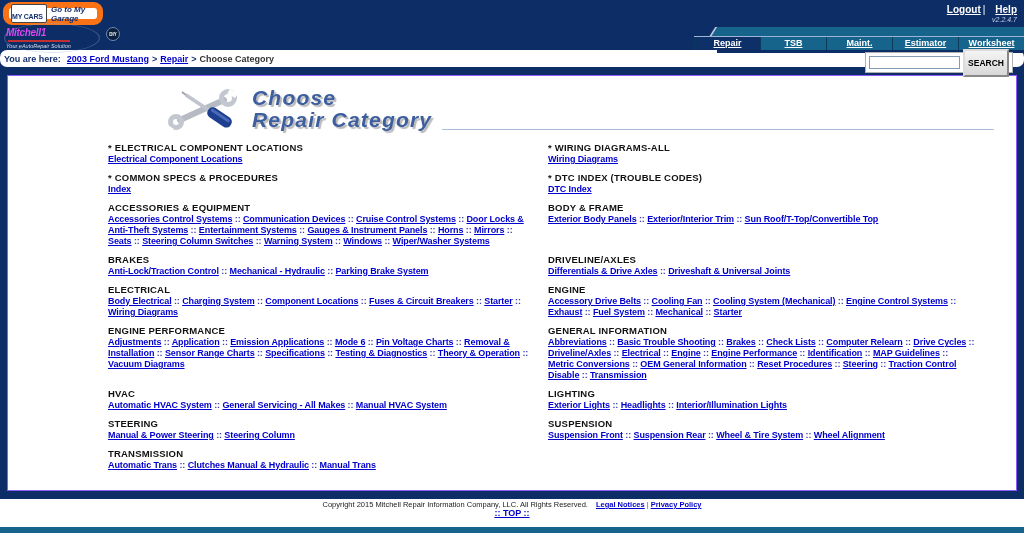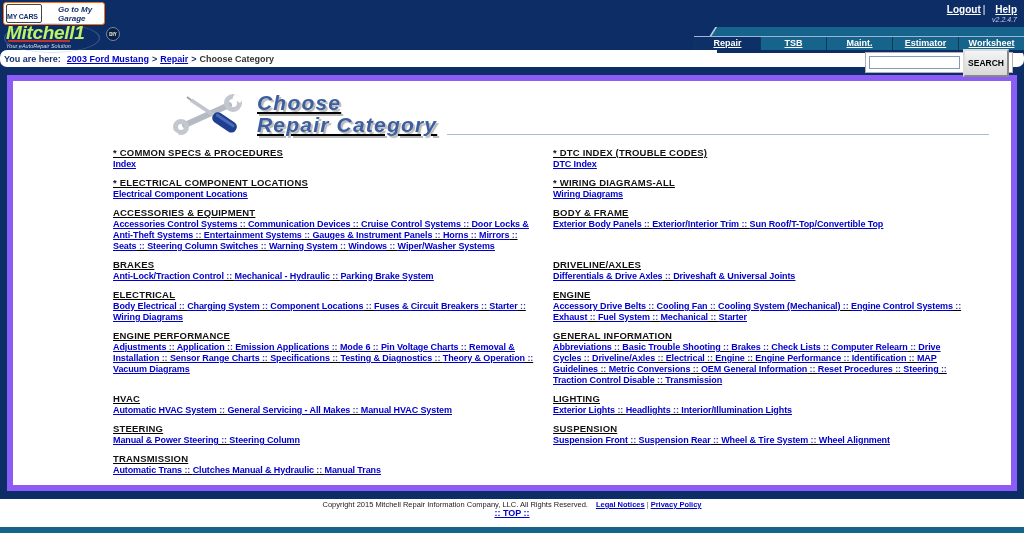--- a/index.html
+++ b/index.html
@@ -8,38 +8,38 @@
     width:1024px; height:533px; overflow:hidden; position:relative;
     background:#0d2d66;
     font-family:"Liberation Sans", sans-serif;
   }
   a { cursor:pointer; }
 
   
   .topbar { height:27px; position:relative; background:#0d2d66; }
   .garage-btn {
     position:absolute; left:3px; top:2px; height:23px;
-    background:#fff; border:1px solid #f97316; border-radius:3px;
-    display:flex; align-items:center; gap:16px; padding:1px 4px 1px 2px;
+    background:#fff; border:6px solid #f97316; border-radius:9px;
+    display:flex; align-items:center; gap:4px; padding:1px 4px 1px 2px;
     text-decoration:none;
   }
   .plate { width:36px; height:19px; border:1px solid #444; border-radius:2px; background:#fff; overflow:hidden; }
   .plate-top { height:5px; background:#2d54a4; }
   .plate-text { font-size:7px; font-weight:bold; color:#16306e; text-align:center; line-height:12px; letter-spacing:-0.2px; }
   .garage-label { font-size:8px; font-style:italic; font-weight:bold; color:#16306e; width:42px; line-height:9px; }
   .top-links { position:absolute; right:7px; top:4px; text-align:right; font-size:10px; font-weight:bold; color:#fff; }
   .top-links a { color:#fff; text-decoration:underline;padding-left:8px; }
   .top-links .pipe { font-weight:normal; margin:0 2px; }
   .version { font-size:7px; font-style:italic; font-weight:normal; color:#c9d4ea; margin-top:1px; }
 
   
   .header-band { height:23px; position:relative; background:#0d2d66; }
   .logo { position:absolute; left:6px; top:-1px; width:110px; height:24px; }
   .logo-ellipse { position:absolute; left:-2px; top:-3px; width:96px; height:30px; border:1px solid rgba(150,170,210,0.35); border-radius:50%; }
-  .logo-text { font-size:19px; font-weight:bold; font-style:italic; color:#bef264; line-height:14px; letter-spacing:-0.3px; position:relative; }
+  .logo-text { font-size:10px; font-weight:bold; font-style:italic; color:#d946ef; line-height:14px; letter-spacing:-0.3px; position:relative; }
   .logo-underline { width:62px; height:2px; background:#c03030; margin:0 0 1px 2px; }
   .logo-tagline { font-size:5.5px; font-style:italic; color:#d8dce8; }
   .logo-badge { position:absolute; right:-4px; top:1px; width:14px; height:14px; border-radius:50%; background:#0a1f3c; border:1px solid #7189b0; color:#fff; font-size:4.5px; font-weight:bold; text-align:center; line-height:13px; }
   .tab-area { position:absolute; right:0; top:0; width:334px; height:23px; background:#16648c; }
   .tab-area::before { content:""; position:absolute; left:-8px; top:0; width:26px; height:23px; background:#0d2d66; transform:skewX(-32deg); border-right:2px solid #bcc9e0; }
   .tab-row { position:absolute; right:0; bottom:0; height:14px; display:flex; border-top:1px solid #9db4d6; }
   .tab { width:66px; text-align:center; font-size:9px; font-weight:bold; color:#fff; text-decoration:underline; line-height:13px; border-left:1px solid #0c3a58; }
   .tab.active { background:#0d3069; }
   .tab-bar-underline { position:absolute; right:0; top:50px; width:307px; height:3px; background:#0d2d66; z-index:2; }
 
@@ -51,21 +51,21 @@
   .bc-current { color:#333; font-weight:bold; }
 
   
   .search-panel { position:absolute; top:52px; right:11px; width:148px; height:21px; z-index:5;
     background:#fff; border:1px solid #b0b0b0; display:flex; align-items:center; gap:3px; padding:0 3px; }
   .search-input { flex:1; height:13px; border:1px solid #7f9db9; font-size:9px; padding:0 2px; min-width:0; }
   .search-button { width:46px; height:28px; background:linear-gradient(#f4f4f4,#d8d8d8); border:2px outset #dcdcdc; font-size:8.5px; font-weight:bold; color:#000; padding:0; font-family:"Liberation Sans", sans-serif; }
 
   
   .navy-gap { height:8px; background:#0d2d66; }
-  .content { margin:0 7px; height:416px; background:#fff; border:6px solid #8b5cf6; overflow:hidden; position:relative;text-decoration:underline; }
+  .content { margin:0 7px; height:416px; background:#fff; border:1px solid #8b5cf6; overflow:hidden; position:relative; }
   .title-block { display:flex; align-items:flex-start; padding:11px 22px 0 156px; height:58px; }
   .tools-icon { flex:0 0 auto; margin-right:10px; }
   .title-text { font-size:21px; line-height:22px; font-weight:bold; font-style:italic; color:#3d5f9f; letter-spacing:1.2px; text-shadow:2px 2px 1px #b9b9b9; white-space:nowrap; }
   .title-rule { flex:1; border-bottom:1px solid #a9bcd9; margin:42px 0 0 10px; }
 
   .cat-table { border-collapse:collapse; table-layout:fixed; width:100%; margin-top:8px; }
   .cat-cell { vertical-align:top; }
   .cat-cell.left { padding:0 16px 7px 100px; }
   .cat-cell.right { padding:0 40px 7px 0; }
   .cat-heading { font-size:9.5px; font-weight:bold; color:#111; line-height:11px; letter-spacing:0.2px; margin-bottom:1px; }
@@ -156,36 +156,36 @@
   </div>
 
   <table class="cat-table">
     <colgroup>
         <col style="width:540px">
         <col>
       </colgroup>
     <tbody>
         <tr>
           <td class="cat-cell left">
+            <div class="cat-heading">* ELECTRICAL COMPONENT LOCATIONS</div>
+            <div class="cat-links"><a class="cat-link">Electrical Component Locations</a></div>
+          </td>
+          <td class="cat-cell right">
+            <div class="cat-heading">* WIRING DIAGRAMS-ALL</div>
+            <div class="cat-links"><a class="cat-link">Wiring Diagrams</a></div>
+          </td>
+        </tr>
+        <tr>
+          <td class="cat-cell left">
             <div class="cat-heading">* COMMON SPECS &amp; PROCEDURES</div>
             <div class="cat-links"><a class="cat-link">Index</a></div>
           </td>
           <td class="cat-cell right">
             <div class="cat-heading">* DTC INDEX (TROUBLE CODES)</div>
             <div class="cat-links"><a class="cat-link">DTC Index</a></div>
-          </td>
-        </tr>
-        <tr>
-          <td class="cat-cell left">
-            <div class="cat-heading">* ELECTRICAL COMPONENT LOCATIONS</div>
-            <div class="cat-links"><a class="cat-link">Electrical Component Locations</a></div>
-          </td>
-          <td class="cat-cell right">
-            <div class="cat-heading">* WIRING DIAGRAMS-ALL</div>
-            <div class="cat-links"><a class="cat-link">Wiring Diagrams</a></div>
           </td>
         </tr>
         <tr>
           <td class="cat-cell left">
             <div class="cat-heading">ACCESSORIES &amp; EQUIPMENT</div>
             <div class="cat-links"><a class="cat-link">Accessories Control Systems</a><span class="link-sep"> :: </span><a class="cat-link">Communication Devices</a><span class="link-sep"> :: </span><a class="cat-link">Cruise Control Systems</a><span class="link-sep"> :: </span><a class="cat-link">Door Locks &amp; Anti-Theft Systems</a><span class="link-sep"> :: </span><a class="cat-link">Entertainment Systems</a><span class="link-sep"> :: </span><a class="cat-link">Gauges &amp; Instrument Panels</a><span class="link-sep"> :: </span><a class="cat-link">Horns</a><span class="link-sep"> :: </span><a class="cat-link">Mirrors</a><span class="link-sep"> :: </span><a class="cat-link">Seats</a><span class="link-sep"> :: </span><a class="cat-link">Steering Column Switches</a><span class="link-sep"> :: </span><a class="cat-link">Warning System</a><span class="link-sep"> :: </span><a class="cat-link">Windows</a><span class="link-sep"> :: </span><a class="cat-link">Wiper/Washer Systems</a></div>
           </td>
           <td class="cat-cell right">
             <div class="cat-heading">BODY &amp; FRAME</div>
             <div class="cat-links"><a class="cat-link">Exterior Body Panels</a><span class="link-sep"> :: </span><a class="cat-link">Exterior/Interior Trim</a><span class="link-sep"> :: </span><a class="cat-link">Sun Roof/T-Top/Convertible Top</a></div>

